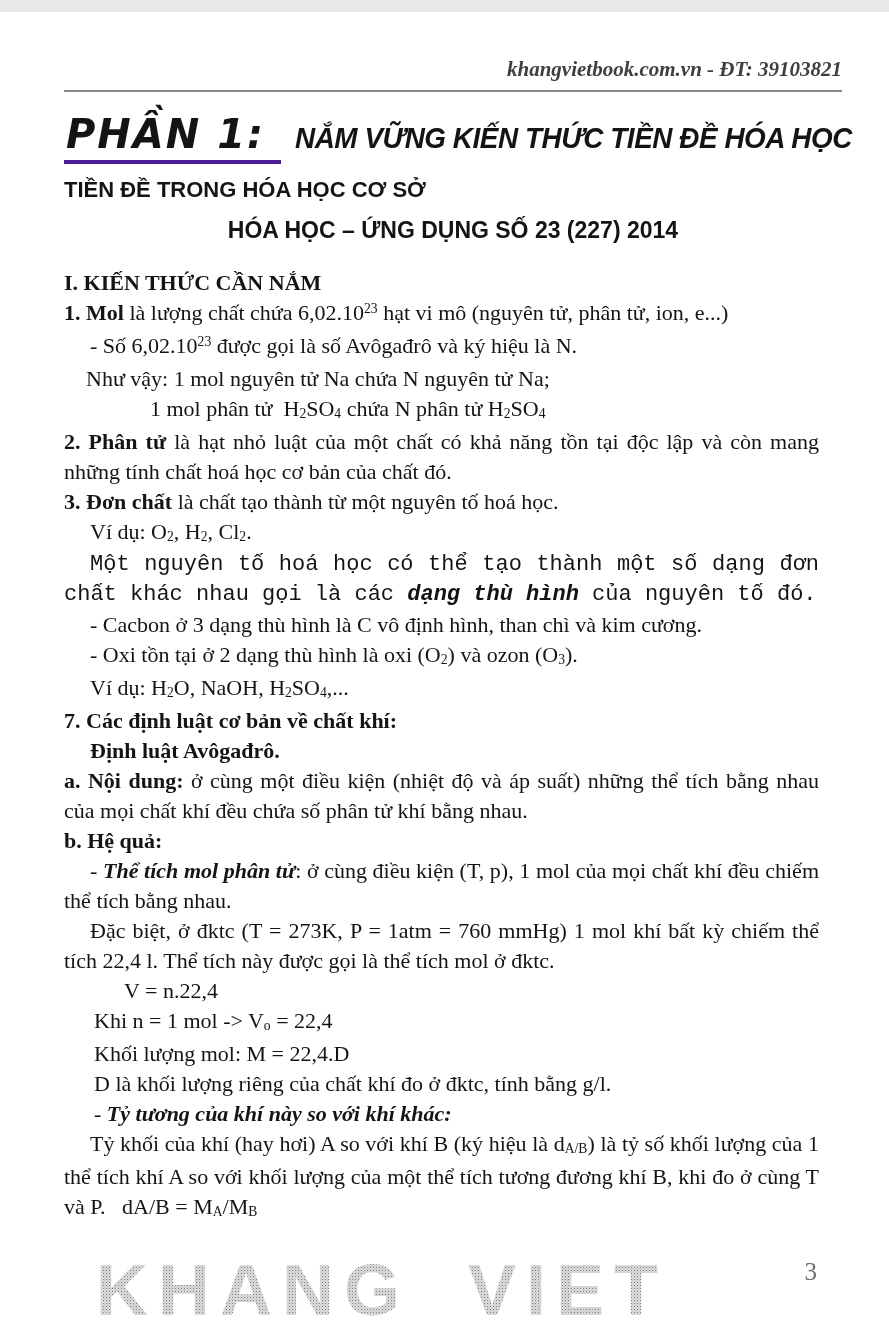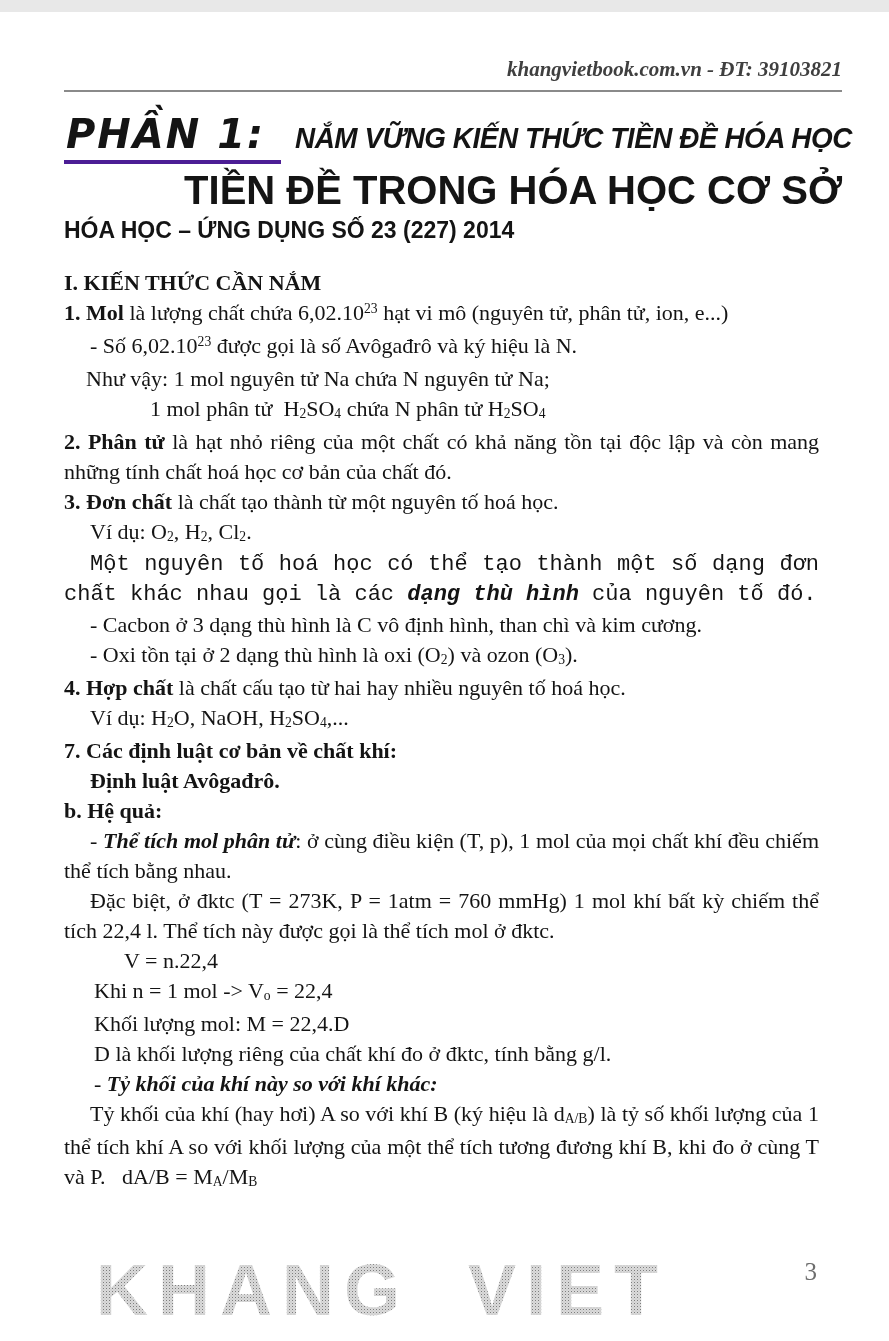--- a/index.html
+++ b/index.html
@@ -51,30 +51,30 @@
     font-weight:bold;
     font-style:italic;
     font-size:30px;
     letter-spacing:-0.5px;
     display:inline-block;
     transform:scaleX(0.93);
     transform-origin:left bottom;
   }
   .main-title{
     margin-top:6px;
-    text-align:right;
+    text-align:left;
     font-family:"Liberation Sans", sans-serif;
     font-weight:bold;
-    font-size:40px;
+    font-size:22px;
     line-height:40px;
     letter-spacing:0px;
   }
   .subtitle{
     margin-top:4px;
-    text-align:left;
+    text-align:center;
     font-family:"Liberation Sans", sans-serif;
     font-weight:bold;
     font-size:23px;
     line-height:32px;
   }
   .content{
     margin-top:22px;
     width:755px;
   }
   .bline{
@@ -130,37 +130,37 @@
 
   <div class="main-title">TIỀN ĐỀ TRONG HÓA HỌC CƠ SỞ</div>
   <div class="subtitle">HÓA HỌC – ỨNG DỤNG SỐ 23 (227) 2014</div>
 
   <div class="content">
       <p class="bline"><span class="seg b">I. KIẾN THỨC CẦN NẮM</span></p>
       <p class="bline"><span class="seg b">1. Mol</span><span class="seg"> là lượng chất chứa 6,02.10</span><span class="seg sup">23</span><span class="seg"> hạt vi mô (nguyên tử, phân tử, ion, e...)</span></p>
       <p class="bline" style="text-indent: 26px;"><span class="seg">- Số 6,02.10</span><span class="seg sup">23</span><span class="seg"> được gọi là số Avôgađrô và ký hiệu là N.</span></p>
       <p class="bline" style="text-indent: 22px;"><span class="seg">Như vậy: 1 mol nguyên tử Na chứa N nguyên tử Na;</span></p>
       <p class="bline" style="text-indent: 86px;"><span class="seg">1 mol phân tử  H</span><span class="seg sub">2</span><span class="seg">SO</span><span class="seg sub">4</span><span class="seg"> chứa N phân tử H</span><span class="seg sub">2</span><span class="seg">SO</span><span class="seg sub">4</span></p>
-      <p class="bline just"><span class="seg b">2. Phân tử</span><span class="seg"> là hạt nhỏ riêng của một chất có khả năng tồn tại độc lập và còn mang những tính chất hoá học cơ bản của chất đó.</span></p>
+      <p class="bline just"><span class="seg b">2. Phân tử</span><span class="seg"> là hạt nhỏ luật của một chất có khả năng tồn tại độc lập và còn mang những tính chất hoá học cơ bản của chất đó.</span></p>
       <p class="bline"><span class="seg b">3. Đơn chất</span><span class="seg"> là chất tạo thành từ một nguyên tố hoá học.</span></p>
       <p class="bline" style="text-indent: 26px;"><span class="seg">Ví dụ: O</span><span class="seg sub">2</span><span class="seg">, H</span><span class="seg sub">2</span><span class="seg">, Cl</span><span class="seg sub">2</span><span class="seg">.</span></p>
       <p class="bline just" style="text-indent: 26px; font-family: Liberation Mono, monospace;"><span class="seg">Một nguyên tố hoá học có thể tạo thành một số dạng đơn chất khác nhau gọi là các </span><span class="seg b i">dạng thù hình</span><span class="seg"> của nguyên tố đó.</span></p>
       <p class="bline" style="text-indent: 26px;"><span class="seg">- Cacbon ở 3 dạng thù hình là C vô định hình, than chì và kim cương.</span></p>
       <p class="bline" style="text-indent: 26px;"><span class="seg">- Oxi tồn tại ở 2 dạng thù hình là oxi (O</span><span class="seg sub">2</span><span class="seg">) và ozon (O</span><span class="seg sub">3</span><span class="seg">).</span></p>
-      <p class="bline"><span class="seg b">4. Hợp chất</span><span class="seg"> là chất cấu tạo từ hai hay nhiều nguyên tố hoá học.</span></p>
       <p class="bline" style="text-indent: 26px;"><span class="seg">Ví dụ: H</span><span class="seg sub">2</span><span class="seg">O, NaOH, H</span><span class="seg sub">2</span><span class="seg">SO</span><span class="seg sub">4</span><span class="seg">,...</span></p>
       <p class="bline"><span class="seg b">7. Các định luật cơ bản về chất khí:</span></p>
       <p class="bline" style="text-indent: 26px;"><span class="seg b">Định luật Avôgađrô.</span></p>
+      <p class="bline just"><span class="seg b">a. Nội dung:</span><span class="seg"> ở cùng một điều kiện (nhiệt độ và áp suất) những thể tích bằng nhau của mọi chất khí đều chứa số phân tử khí bằng nhau.</span></p>
       <p class="bline"><span class="seg b">b. Hệ quả:</span></p>
       <p class="bline just" style="text-indent: 26px;"><span class="seg">- </span><span class="seg b i">Thể tích mol phân tử</span><span class="seg">: ở cùng điều kiện (T, p), 1 mol của mọi chất khí đều chiếm thể tích bằng nhau.</span></p>
       <p class="bline just" style="text-indent: 26px;"><span class="seg">Đặc biệt, ở đktc (T = 273K, P = 1atm = 760 mmHg) 1 mol khí bất kỳ chiếm thể tích 22,4 l. Thể tích này được gọi là thể tích mol ở đktc.</span></p>
       <p class="bline" style="text-indent: 60px;"><span class="seg">V = n.22,4</span></p>
       <p class="bline" style="text-indent: 30px;"><span class="seg">Khi n = 1 mol -&gt; V</span><span class="seg sub">o</span><span class="seg"> = 22,4</span></p>
       <p class="bline" style="text-indent: 30px;"><span class="seg">Khối lượng mol: M = 22,4.D</span></p>
       <p class="bline" style="text-indent: 30px;"><span class="seg">D là khối lượng riêng của chất khí đo ở đktc, tính bằng g/l.</span></p>
-      <p class="bline" style="text-indent: 30px;"><span class="seg">- </span><span class="seg b i">Tỷ khối của khí này so với khí khác:</span></p>
+      <p class="bline" style="text-indent: 30px;"><span class="seg">- </span><span class="seg b i">Tỷ tương của khí này so với khí khác:</span></p>
       <p class="bline just" style="text-indent: 26px;"><span class="seg">Tỷ khối của khí (hay hơi) A so với khí B (ký hiệu là d</span><span class="seg sub">A/B</span><span class="seg">) là tỷ số khối lượng của 1 thể tích khí A so với khối lượng của một thể tích tương đương khí B, khi đo ở cùng T và P.   dA/B = M</span><span class="seg sub">A</span><span class="seg">/M</span><span class="seg sub">B</span></p>
     </div>
 
   <div class="watermark">KHANG VIET</div>
   <div class="pagenum">3</div>
 
 </div>
 
 </body></html>

